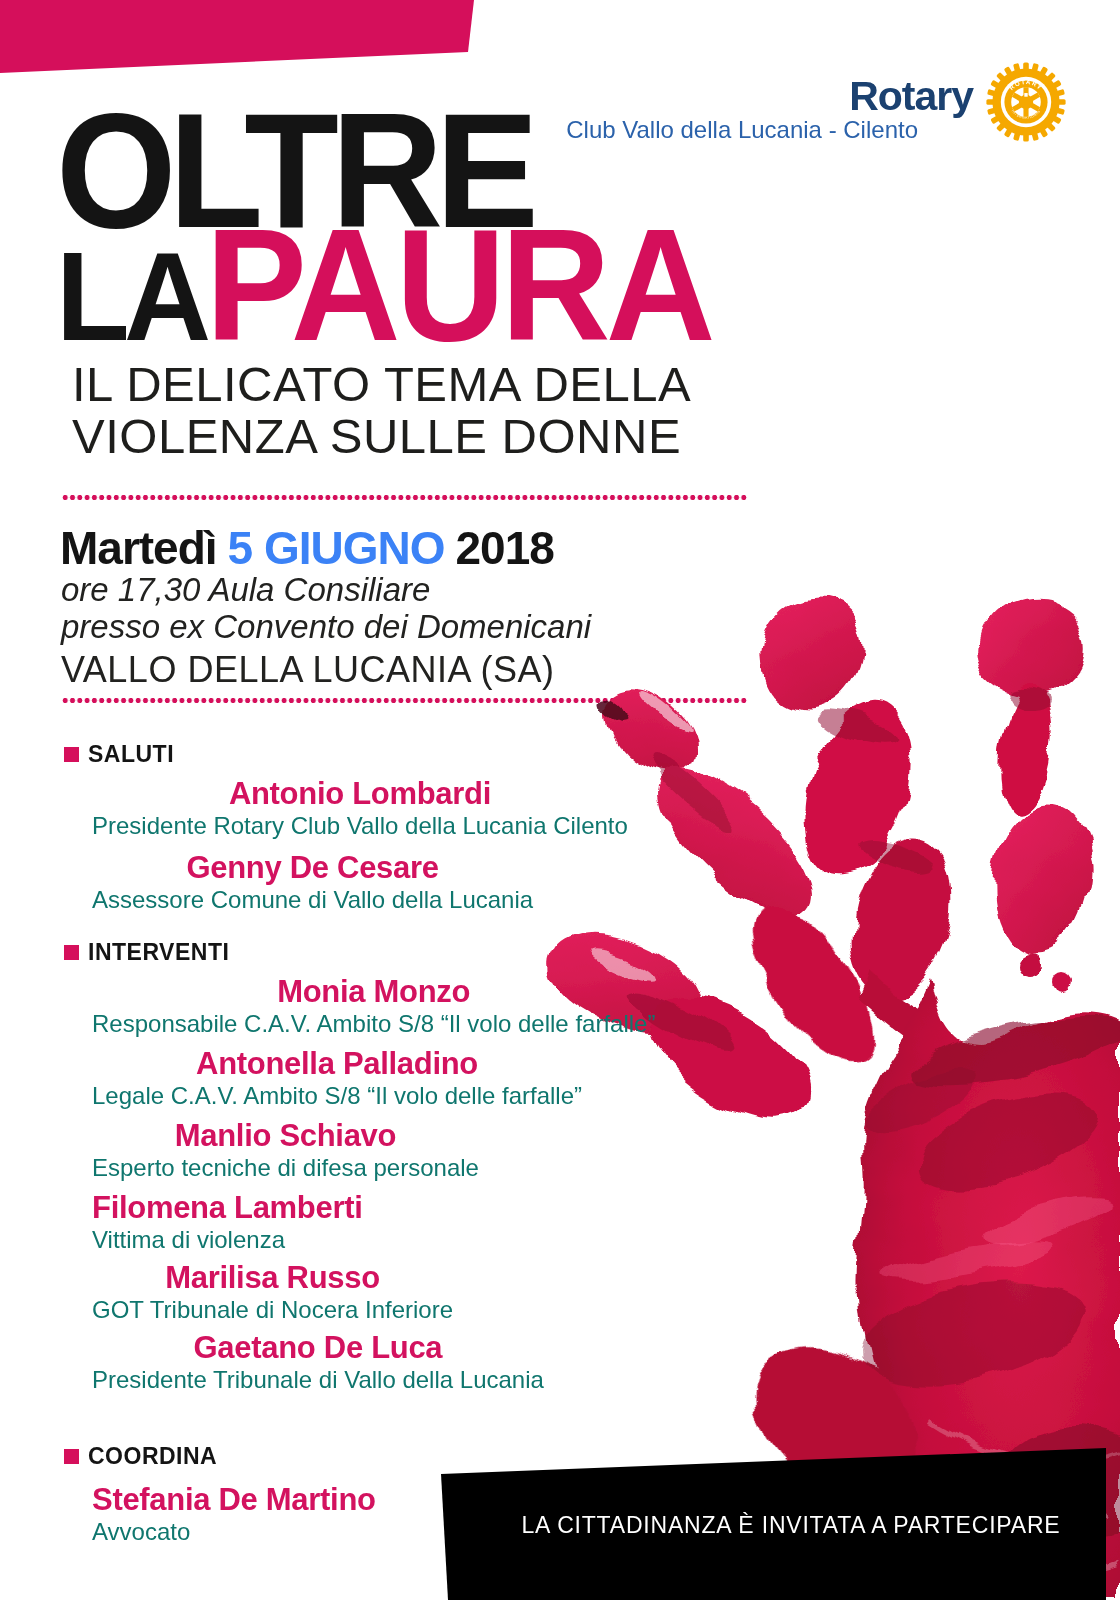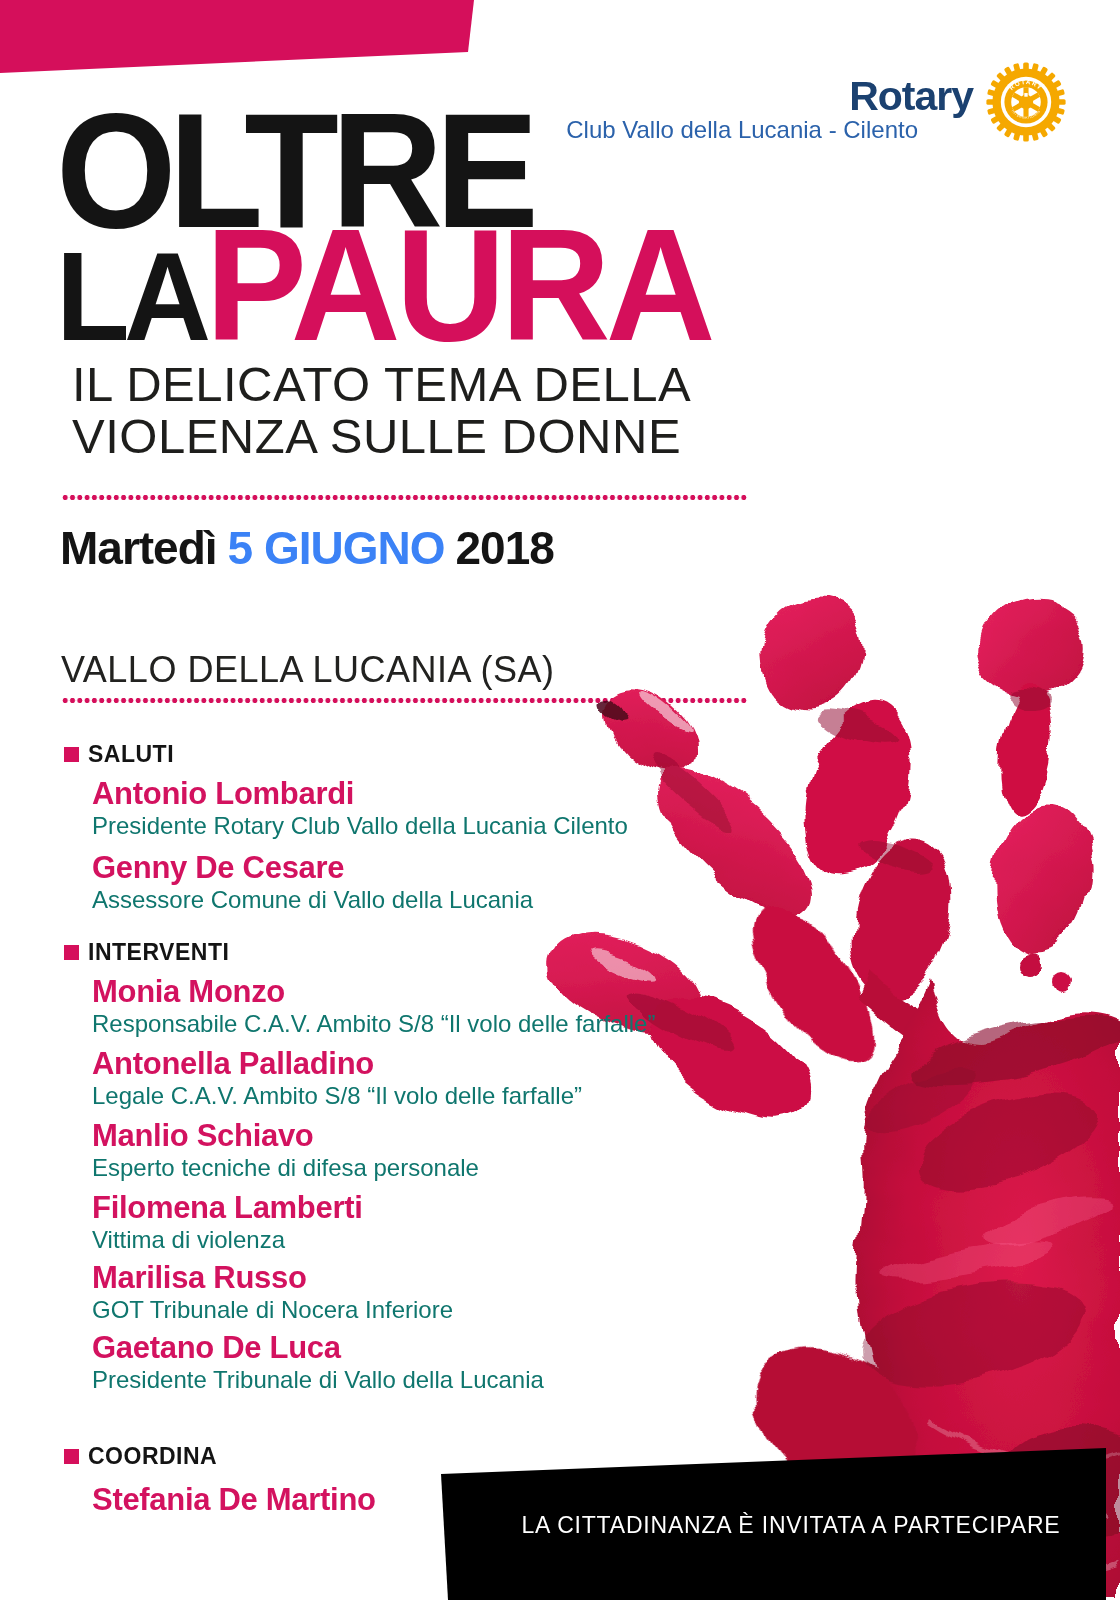--- a/index.html
+++ b/index.html
@@ -47,21 +47,21 @@
   .date-line .d-black{color:#141414;}
   .date-line .d-accent{color:#3b82f6;}
   .date-line span{margin-right:11px;margin-top:16px;}
   .venue-italic{position:absolute;left:61px;top:571px;font-size:33px;font-style:italic;color:#222220;line-height:37px;white-space:nowrap;}
   .venue-city{position:absolute;left:61px;top:649px;font-size:36px;color:#222220;letter-spacing:.5px;white-space:nowrap;}
   
   .sec{position:absolute;left:64px;display:flex;align-items:center;gap:9px;justify-content:space-between;}
   .sq{width:15px;height:15px;background:#d50f5b;flex:0 0 auto;}
   .sec-label{font-size:23px;font-weight:bold;color:#141414;letter-spacing:.5px;}
   .speaker{position:absolute;left:92px;white-space:nowrap;}
-  .spk-name{font-size:31px;font-weight:bold;color:#d3125f;letter-spacing:-.3px;line-height:34px;}
+  .spk-name{font-size:31px;font-weight:bold;color:#d3125f;letter-spacing:-.3px;line-height:34px;text-align:center;}
   .spk-role{font-size:24px;color:#0f766e;line-height:27px;margin-top:1px;}
   
   .hand{position:absolute;left:540px;top:580px;width:580px;height:1020px;z-index:1;}
   
   .banner{
     position:absolute;left:414px;top:1444px;width:692px;height:156px;background:#000000;z-index:2;
     clip-path:polygon(27px 30px,692px 4px,692px 156px,34px 156px);
   }
   .banner-text{
     position:absolute;left:70px;right:8px;top:68px;text-align:center;color:#ffffff;
@@ -208,20 +208,24 @@
   <div class="subtitle txt">
     <div>IL DELICATO TEMA DELLA</div>
     <div>VIOLENZA SULLE DONNE</div>
   </div>
 
   <div class="dots dots-1"></div>
 
   <div class="date-line txt">
     <span class="d-black">Martedì</span><span class="d-accent">5 GIUGNO</span><span class="d-black">2018</span>
   </div>
+  <div class="venue-italic txt">
+    <div>ore 17,30 Aula Consiliare</div>
+    <div>presso ex Convento dei Domenicani</div>
+  </div>
   <div class="venue-city txt">VALLO DELLA LUCANIA (SA)</div>
 
   <div class="dots dots-2"></div>
 
   <div class="sec txt" style="top:741px">
     <span class="sq"></span>
     <span class="sec-label">SALUTI</span>
   </div>
   <div class="speaker txt" style="top:777px">
     <div class="spk-name">Antonio Lombardi</div>
@@ -260,19 +264,20 @@
     <div class="spk-name">Gaetano De Luca</div>
     <div class="spk-role">Presidente Tribunale di Vallo della Lucania</div>
   </div>
 
   <div class="sec txt" style="top:1443px">
     <span class="sq"></span>
     <span class="sec-label">COORDINA</span>
   </div>
   <div class="speaker txt" style="top:1483px">
     <div class="spk-name">Stefania De Martino</div>
+    <div class="spk-role">Avvocato</div>
   </div>
 
   <div class="banner">
     <div class="banner-text">LA CITTADINANZA È INVITATA A PARTECIPARE</div>
   </div>
 
 </div>
 
 </body></html>

